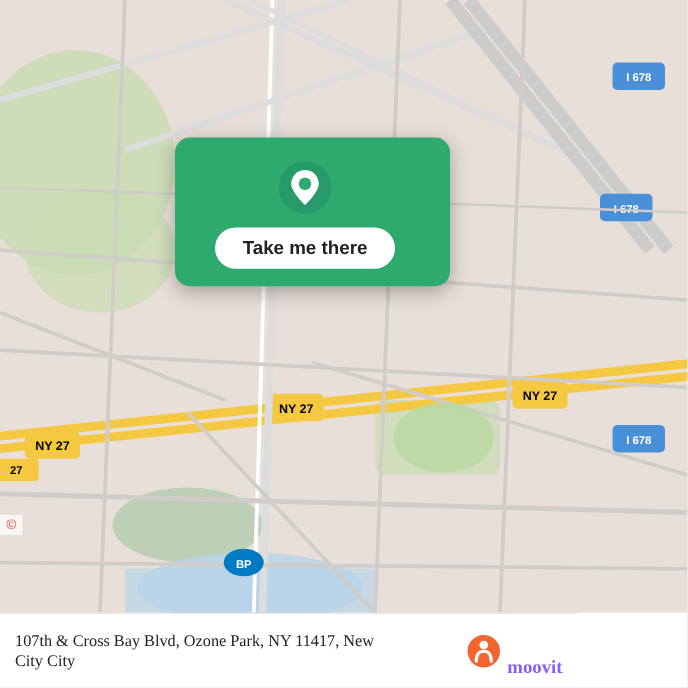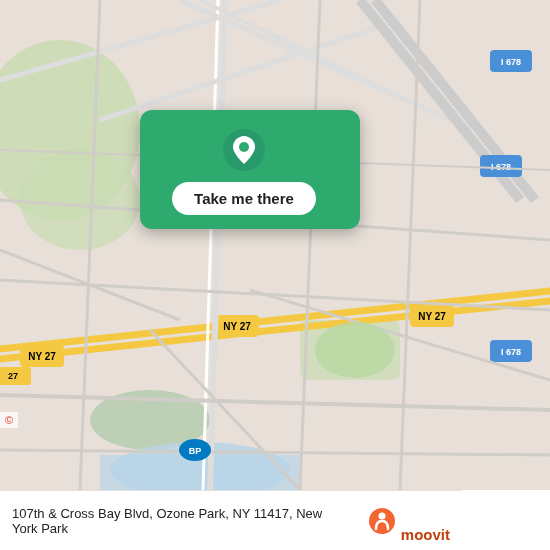--- a/index.html
+++ b/index.html
@@ -62,20 +62,21 @@
     
     #bottom-bar {
       width: 462px;
       height: 60px;
       background: white;
       display: flex;
       align-items: center;
       justify-content: space-between;
       padding: 0 12px 0 12px;
       border-top: 1px solid #e0e0e0;
+      font-family: Liberation Serif, serif;
     }
 
     #address-block {
       display: flex;
       flex-direction: column;
       flex: 1;
     }
 
     #address-line1 {
       font-size: 13px;
@@ -97,21 +98,21 @@
     }
 
     #moovit-icon {
       width: 28px;
       height: 28px;
     }
 
     #moovit-text {
       font-size: 15px;
       font-weight: 700;
-      color: #c2410c;
+      color: #8b5cf6;
       margin-top: 27px;
     }
 
     #osm-attribution {
       position: absolute;
       bottom: 62px;
       left: 0;
       background: rgba(255,255,255,0.75);
       font-size: 10px;
       color: #555;
@@ -211,21 +212,21 @@
 
   
   <div id="osm-attribution">
     <span id="osm-icon">©</span>
   </div>
 </div>
 
 <div id="bottom-bar">
   <div id="address-block">
     <span id="address-line1">107th &amp; Cross Bay Blvd, Ozone Park, NY 11417, New</span>
-    <span id="address-line2">York Park</span>
+    <span id="address-line2">City City</span>
   </div>
   <div id="moovit-logo">
 
     <svg id="moovit-icon" viewBox="0 0 28 28" xmlns="http://www.w3.org/2000/svg">
       <circle cx="14" cy="14" r="13" fill="#f26531"></circle>
       <circle cx="14" cy="9" r="3.5" fill="white"></circle>
       <path d="M8 22 C8 17 10 14 14 14 C18 14 20 17 20 22" stroke="white" stroke-width="2.5" fill="none" stroke-linecap="round"></path>
     </svg>
     <span id="moovit-text">moovit</span>
   </div>

